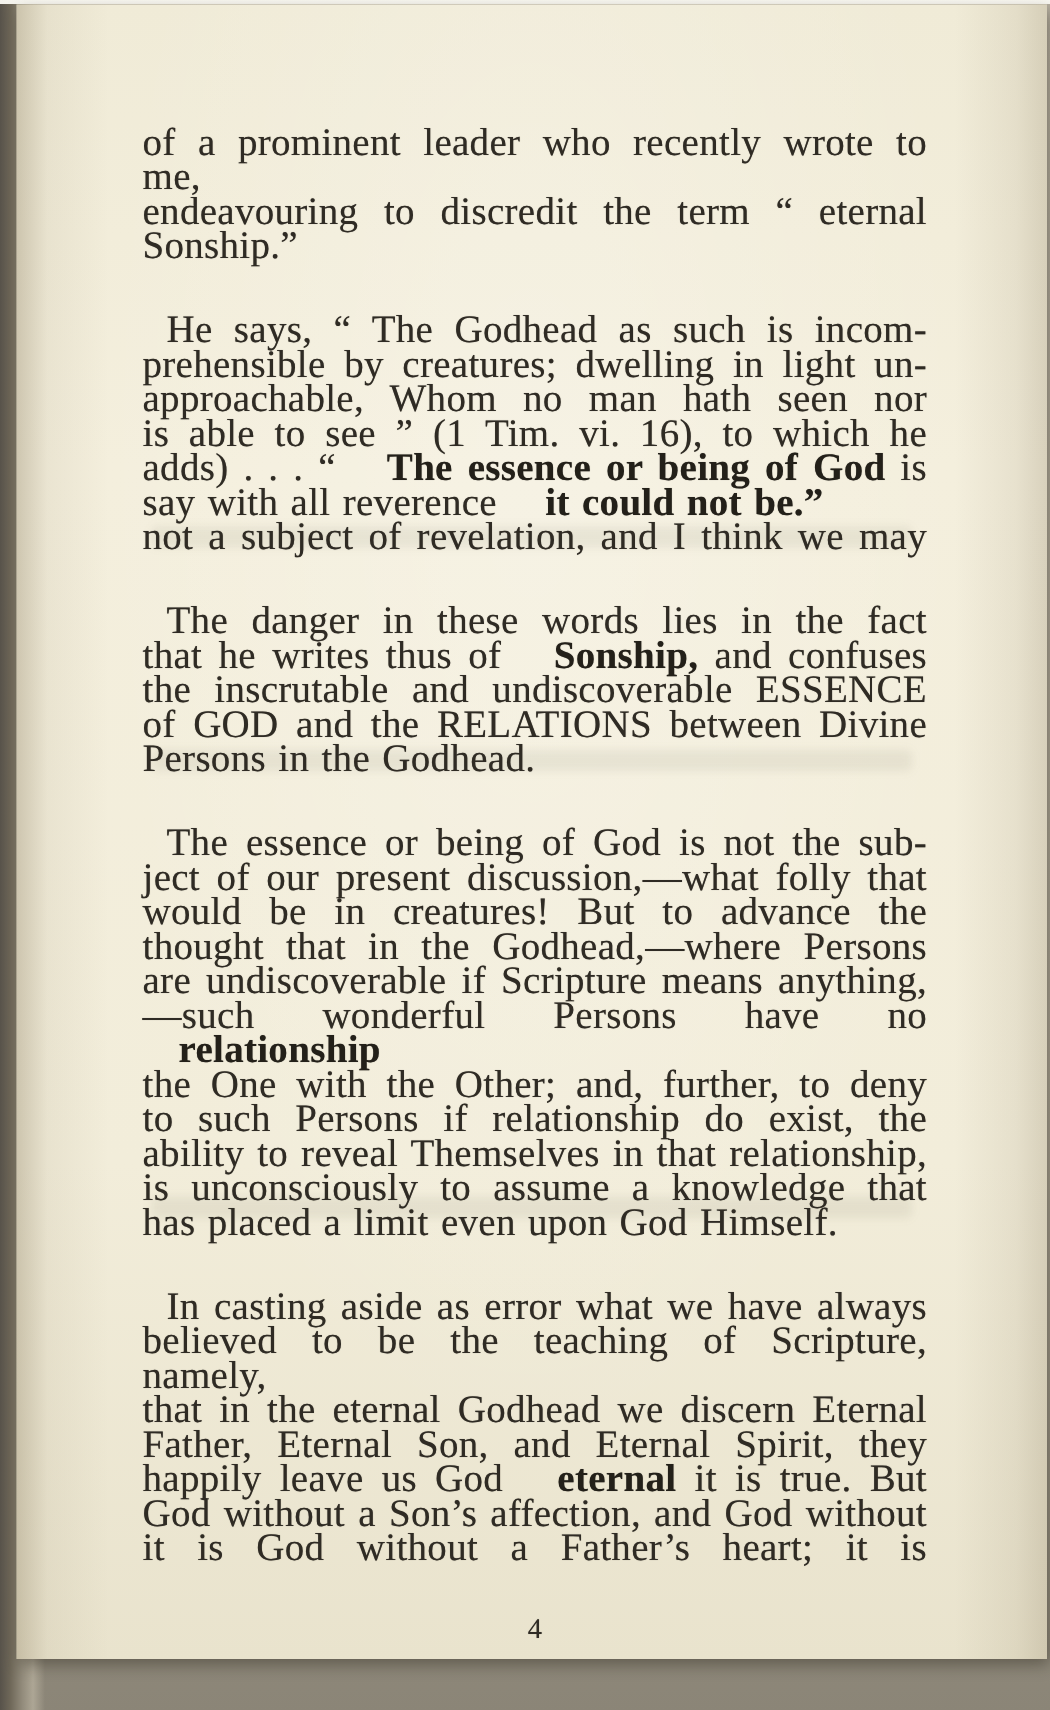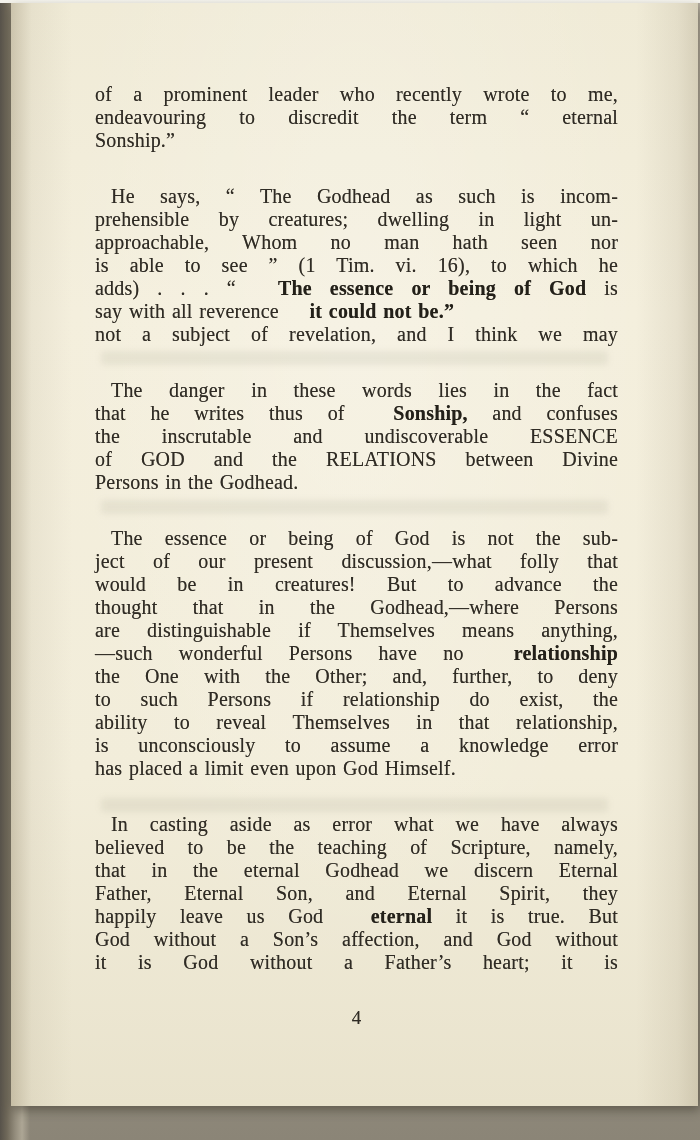--- a/index.html
+++ b/index.html
@@ -28,21 +28,21 @@
   .ghost{
     position:absolute;left:90px;right:90px;height:14px;
     background:rgba(104,97,80,0.09);
     filter:blur(3px);border-radius:4px;pointer-events:none;
   }
   .ghost.g1{top:348px;}
   .ghost.g2{top:497px;}
   .ghost.g3{top:795px;}
   .text-block{
     position:relative;
-    font-size:20px;line-height:23px;
+    font-size:26px;line-height:23px;
     color:#2f2b24;
     letter-spacing:0.2px;word-spacing:1.5px;
     text-shadow:0 0 0.5px rgba(47,43,36,0.55);
     font-family:Liberation Serif, serif;
   }
   .paragraph{margin:0 0 33px 0;}
   .line{text-align:justify;text-align-last:justify;}
   .line.last{text-align-last:left;}
   .line.indent{text-indent:16px;}
   .b{font-weight:bold;color:#232019;margin-left:24px;}
@@ -81,26 +81,26 @@
           <div class="line"><span>that he writes thus of </span><span class="b">Sonship,</span><span> and confuses</span></div>
           <div class="line"><span>the inscrutable and undiscoverable ESSENCE</span></div>
           <div class="line"><span>of GOD and the RELATIONS between Divine</span></div>
           <div class="line last"><span>Persons in the Godhead.</span></div>
         </div>
         <div class="paragraph">
           <div class="line indent"><span>The essence or being of God is not the sub-</span></div>
           <div class="line"><span>ject of our present discussion,—what folly that</span></div>
           <div class="line"><span>would be in creatures!  But to advance the</span></div>
           <div class="line"><span>thought that in the Godhead,—where Persons</span></div>
-          <div class="line"><span>are distinguishable if Themselves means anything,</span></div>
+          <div class="line"><span>are undiscoverable if Scripture means anything,</span></div>
           <div class="line"><span>—such wonderful Persons have no </span><span class="b">relationship</span></div>
           <div class="line"><span>the One with the Other; and, further, to deny</span></div>
           <div class="line"><span>to such Persons if relationship do exist, the</span></div>
           <div class="line"><span>ability to reveal Themselves in that relationship,</span></div>
-          <div class="line"><span>is unconsciously to assume a knowledge error</span></div>
+          <div class="line"><span>is unconsciously to assume a knowledge that</span></div>
           <div class="line last"><span>has placed a limit even upon God Himself.</span></div>
         </div>
         <div class="paragraph">
           <div class="line indent"><span>In casting aside as error what we have always</span></div>
           <div class="line"><span>believed to be the teaching of Scripture, namely,</span></div>
           <div class="line"><span>that in the eternal Godhead we discern Eternal</span></div>
           <div class="line"><span>Father, Eternal Son, and Eternal Spirit, they</span></div>
           <div class="line"><span>happily leave us God </span><span class="b">eternal</span><span> it is true.  But</span></div>
           <div class="line"><span>God without a Son’s affection, and God without</span></div>
           <div class="line"><span>it is God without a Father’s heart; it is</span></div>

